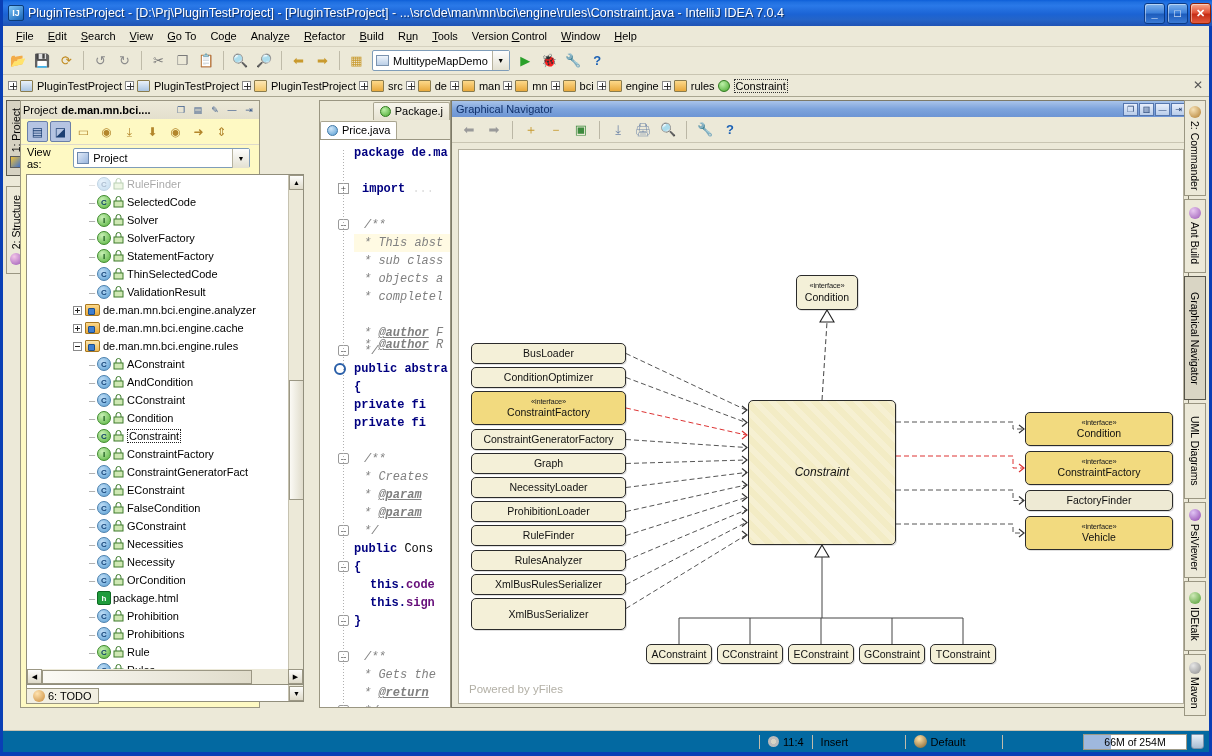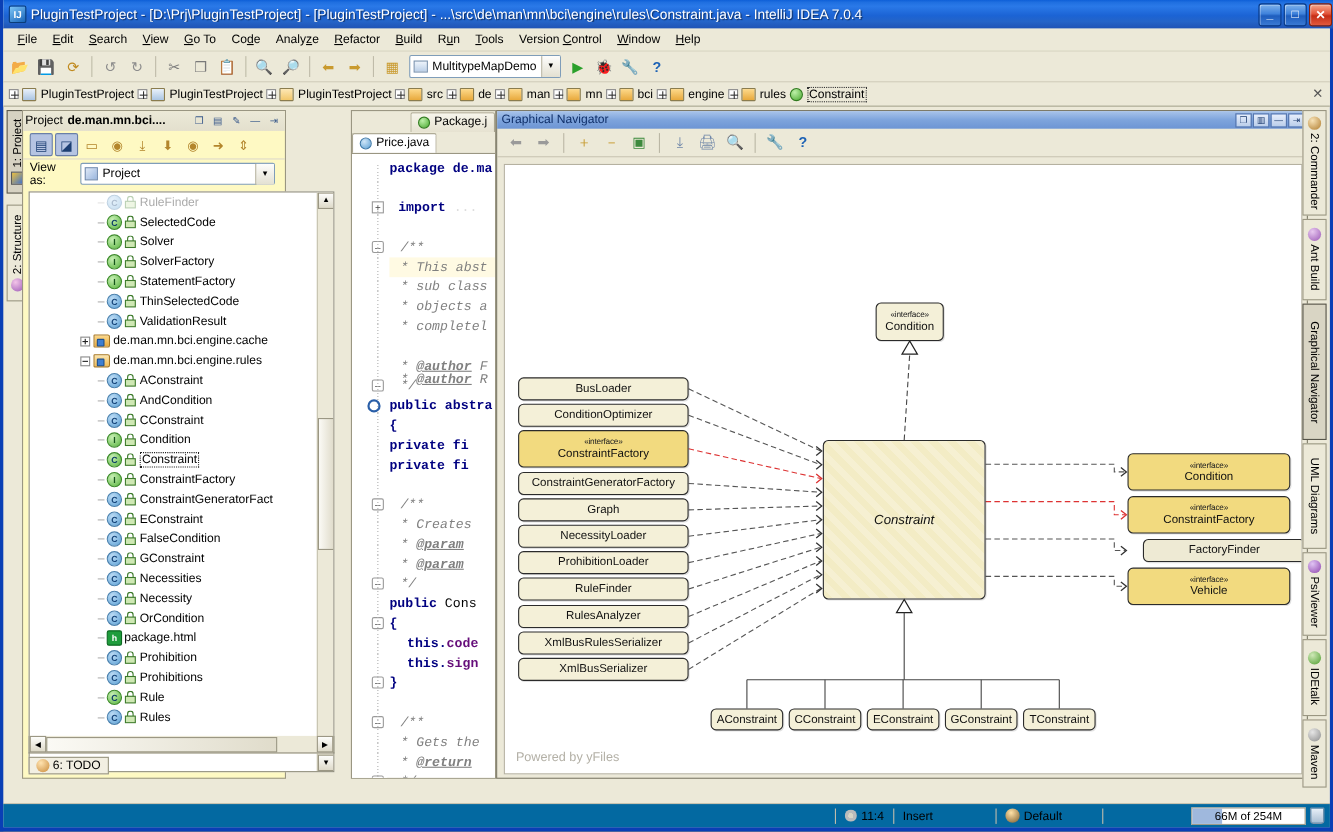--- a/index.html
+++ b/index.html
@@ -551,20 +551,25 @@
             <span class="tlabel">ThinSelectedCode</span>
           </div>
           <div class="trow" style="padding-left: 60px;">
             <span class="tdash">–</span>
             <span class="ticon c">C</span>
             <span class="lockicon"><svg width="11" height="12" viewBox="0 0 11 12">
                 <rect x="1" y="5" width="9" height="6" fill="#cfe8b4" stroke="#3c7a2a"></rect>
                 <path d="M3 5 V3 a2.5 2.5 0 0 1 5 0 V5" fill="none" stroke="#3c7a2a"></path>
               </svg></span>
             <span class="tlabel">ValidationResult</span>
+          </div>
+          <div class="trow" style="padding-left: 46px;">
+            <span class="expbox plus"></span>
+            <span class="pkgicon"></span>
+            <span class="tlabel">de.man.mn.bci.engine.analyzer</span>
           </div>
           <div class="trow" style="padding-left: 46px;">
             <span class="expbox plus"></span>
             <span class="pkgicon"></span>
             <span class="tlabel">de.man.mn.bci.engine.cache</span>
           </div>
           <div class="trow" style="padding-left: 46px;">
             <span class="expbox"></span>
             <span class="pkgicon open"></span>
             <span class="tlabel">de.man.mn.bci.engine.rules</span>
@@ -908,32 +913,32 @@
           </div>
           <div class="umlbox" style="left: 12px; top: 375px; width: 155px; height: 21px;">
             <div>RuleFinder</div>
           </div>
           <div class="umlbox" style="left: 12px; top: 400px; width: 155px; height: 21px;">
             <div>RulesAnalyzer</div>
           </div>
           <div class="umlbox" style="left: 12px; top: 424px; width: 155px; height: 21px;">
             <div>XmlBusRulesSerializer</div>
           </div>
-          <div class="umlbox" style="left: 12px; top: 448px; width: 155px; height: 21px;">
+          <div class="umlbox" style="left: 12px; top: 448px; width: 155px; height: 32px;">
             <div>XmlBusSerializer</div>
           </div>
           <div class="umlbox iface" style="left: 566px; top: 262px; width: 148px; height: 34px;">
             <div class="stereo">«interface»</div>
             <div>Condition</div>
           </div>
           <div class="umlbox iface" style="left: 566px; top: 301px; width: 148px; height: 34px;">
             <div class="stereo">«interface»</div>
             <div>ConstraintFactory</div>
           </div>
-          <div class="umlbox plain2" style="left: 566px; top: 340px; width: 148px; height: 21px; margin-left: 14px;">
+          <div class="umlbox plain2" style="left: 566px; top: 340px; width: 148px; height: 21px;">
             <div>FactoryFinder</div>
           </div>
           <div class="umlbox iface" style="left: 566px; top: 366px; width: 148px; height: 34px;">
             <div class="stereo">«interface»</div>
             <div>Vehicle</div>
           </div>
           <div class="umlbox" style="left: 187px; top: 494px; width: 66px; height: 20px;">
             <div>AConstraint</div>
           </div>
           <div class="umlbox" style="left: 258px; top: 494px; width: 66px; height: 20px;">

